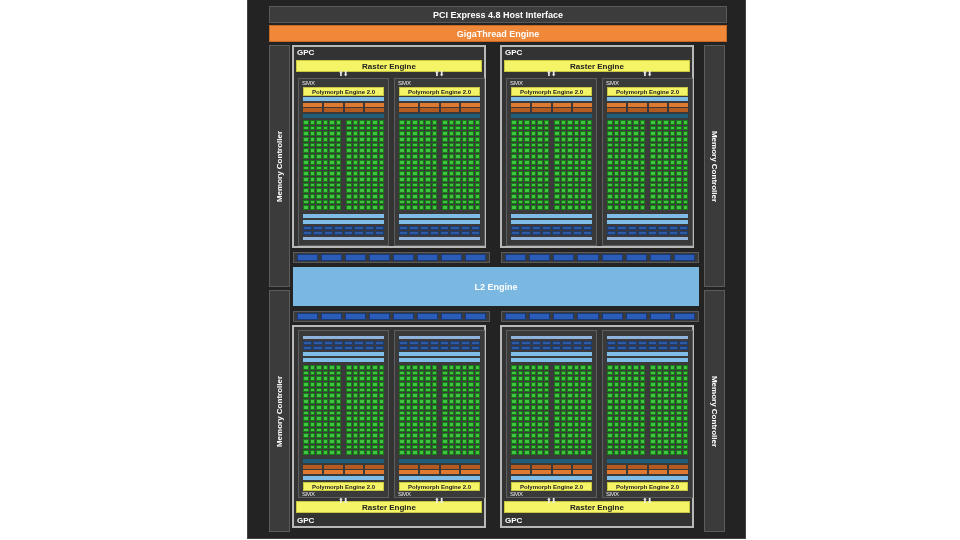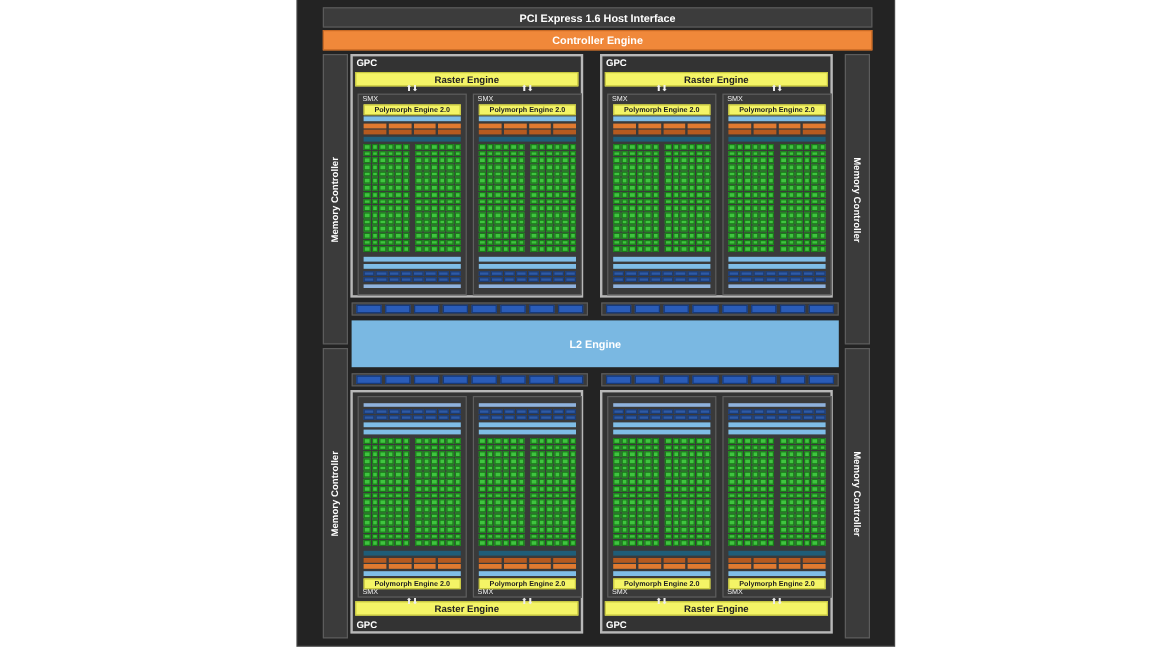--- a/index.html
+++ b/index.html
@@ -31,22 +31,22 @@
   .tex div{background:#2e5aa6;border:1px solid #1d3b70;}
   .dotbar{position:absolute;left:4px;right:4px;height:3px;background:#8fb2dd;}
   .xbar{position:absolute;height:11px;background:#3a3a3a;border:1px solid #5c5c5c;display:flex;gap:3px;padding:1px 3px;box-sizing:border-box;}
   .xbar div{flex:1;background:#2a5cb8;border:1px solid #173a7a;}
   .l2{position:absolute;left:293px;top:267px;width:406px;height:39px;background:#7ab8e2;color:#fff;font-size:9px;font-weight:bold;display:flex;align-items:center;justify-content:center;}
 </style>
 </head>
 <body>
 
 <div class="chip"></div>
-<div class="bar pcie">PCI Express 1.6 Host Interface</div>
-<div class="bar giga">Controller Engine</div>
+<div class="bar pcie">PCI Express 4.8 Host Interface</div>
+<div class="bar giga">GigaThread Engine</div>
 
 <div class="memctl mc-left" style="left:269px;top:45px;height:240px;">
     <span>Memory Controller</span>
   </div>
 <div class="memctl mc-left" style="left:269px;top:290px;height:240px;">
     <span>Memory Controller</span>
   </div>
 <div class="memctl mc-right" style="left:704px;top:45px;height:240px;">
     <span>Memory Controller</span>
   </div>

